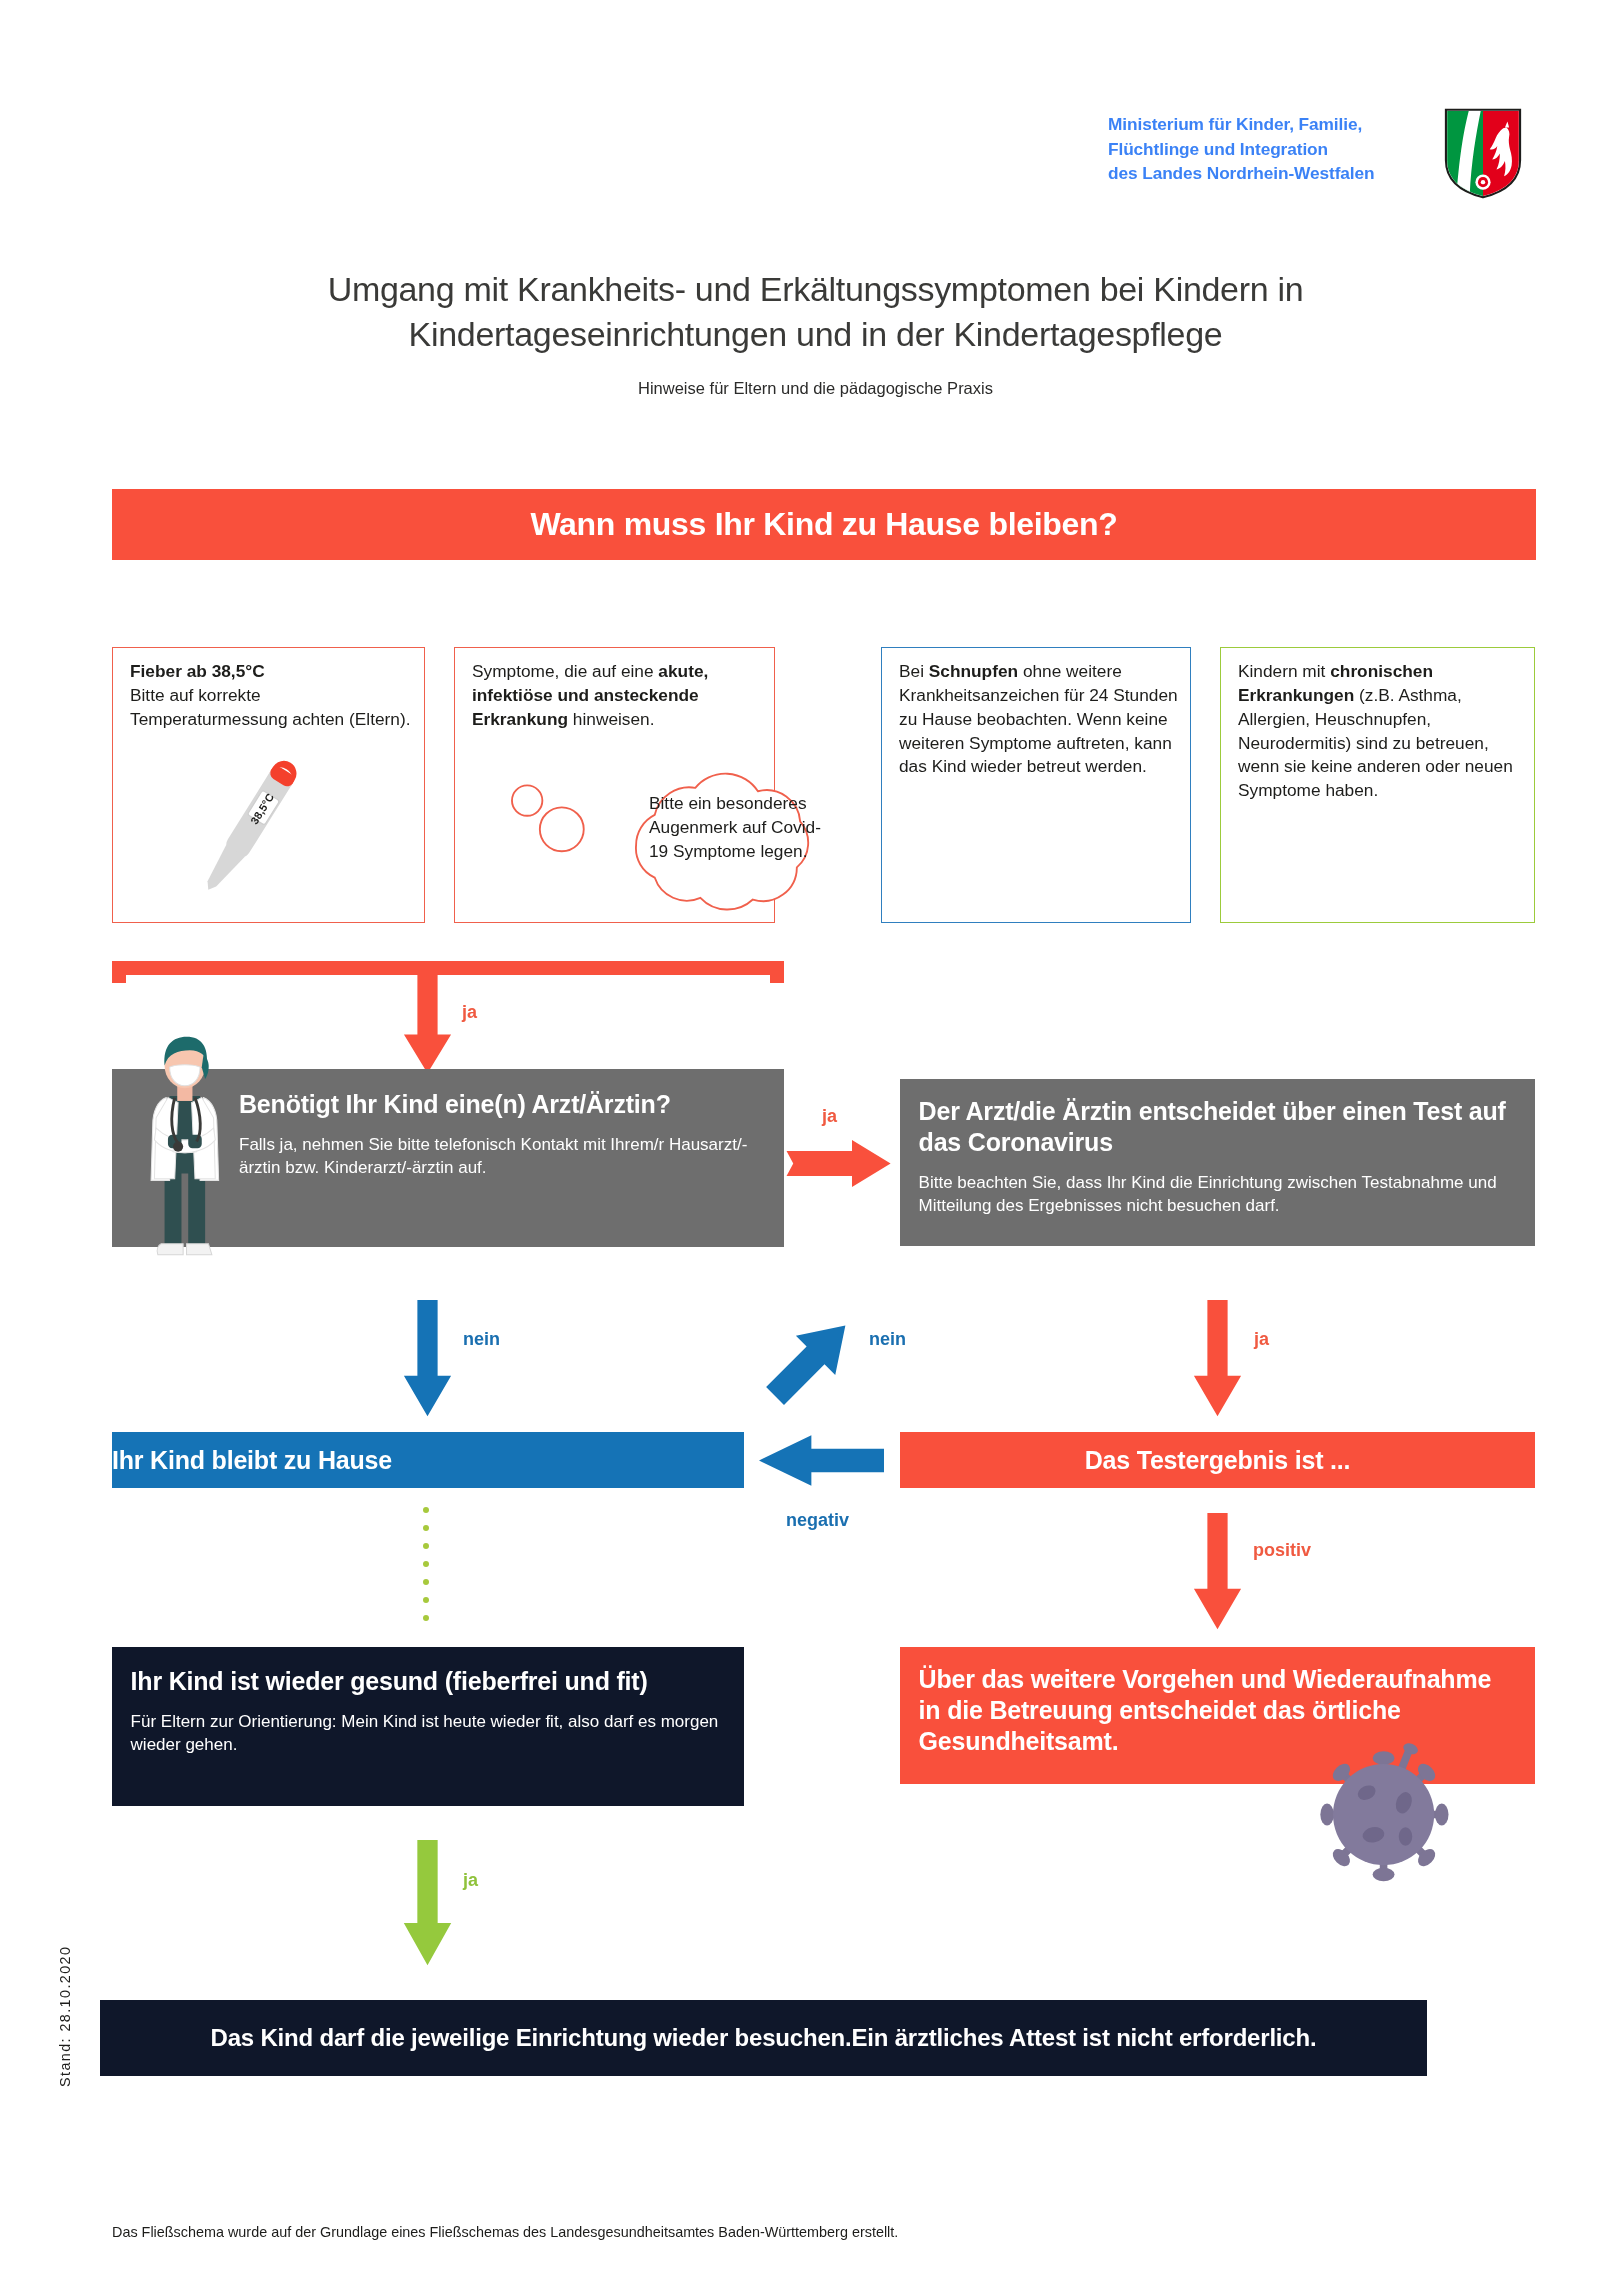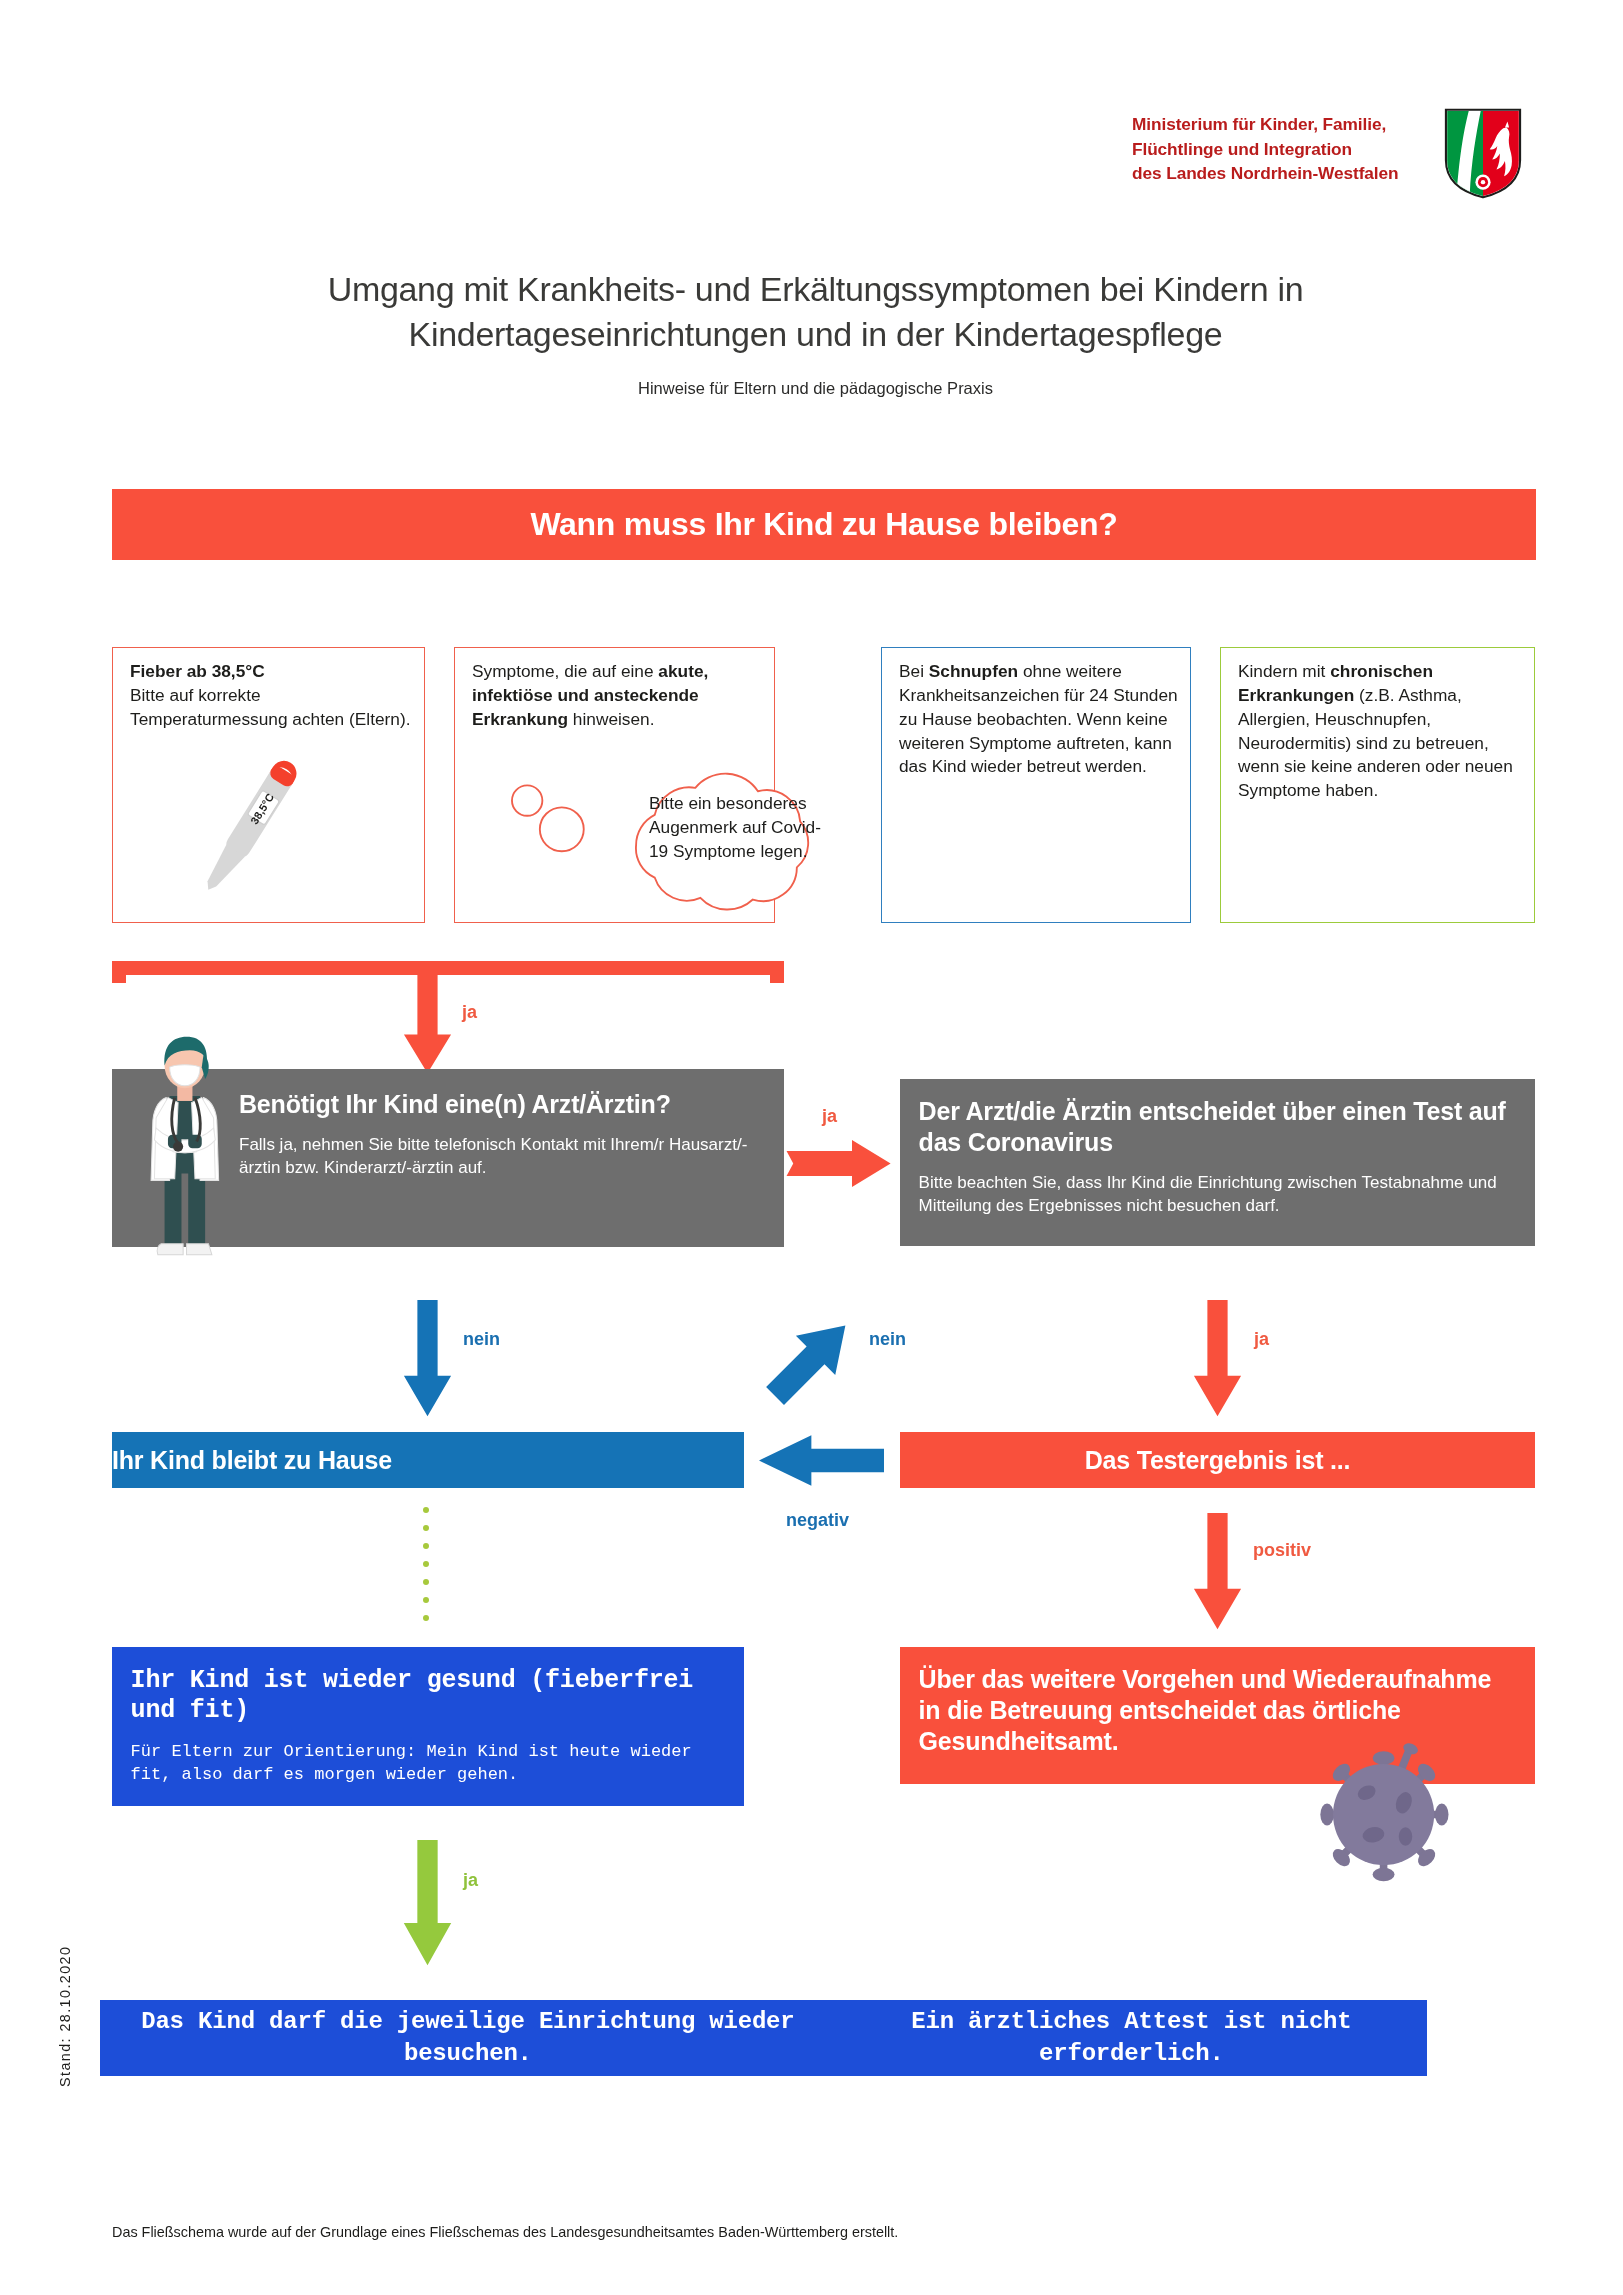--- a/index.html
+++ b/index.html
@@ -22,23 +22,22 @@
   
   .ministry {
     position: absolute;
     left: 1108px;
     top: 112px;
     width: 304px;
     text-align: left;
     font-size: 17.3px;
     font-weight: bold;
     line-height: 1.42;
-    color: #b91c1c;
+    color: #3b82f6;
     letter-spacing: -0.1px;
-    margin-left: 24px;
   }
   .crest {
     position: absolute;
     left: 1444px;
     top: 108px;
     width: 78px;
     height: 91px;
   }
 
   .title {
@@ -195,21 +194,21 @@
   }
   .block .p {
     font-size: 17px;
     font-weight: normal;
     line-height: 1.34;
     margin-top: 14.4px;
   }
   .gray  { background: #6e6e6e; }
   .blueb { background: #1573b6; }
   .redb  { background: #f9503c; }
-  .greenb{ background: #1d4ed8; font-family: Liberation Mono, monospace; }
+  .greenb{ background: #0f172a; }
 
   #blk-doctor {
     left: 112px; top: 1069px; width: 672px; height: 178px;
     padding: 20px 18px 0 127px;
   }
   #blk-test {
     left: 900px; top: 1079px; width: 635px; height: 167px;
     padding: 17px 18.6px 0 18.6px;
   }
   #blk-home {

